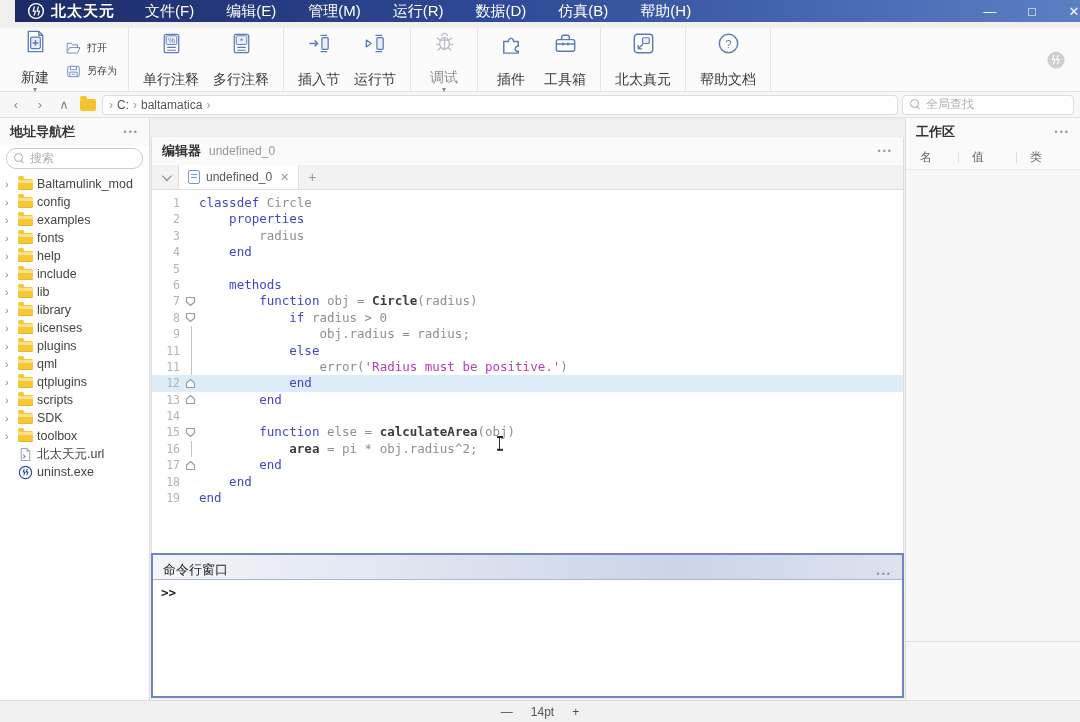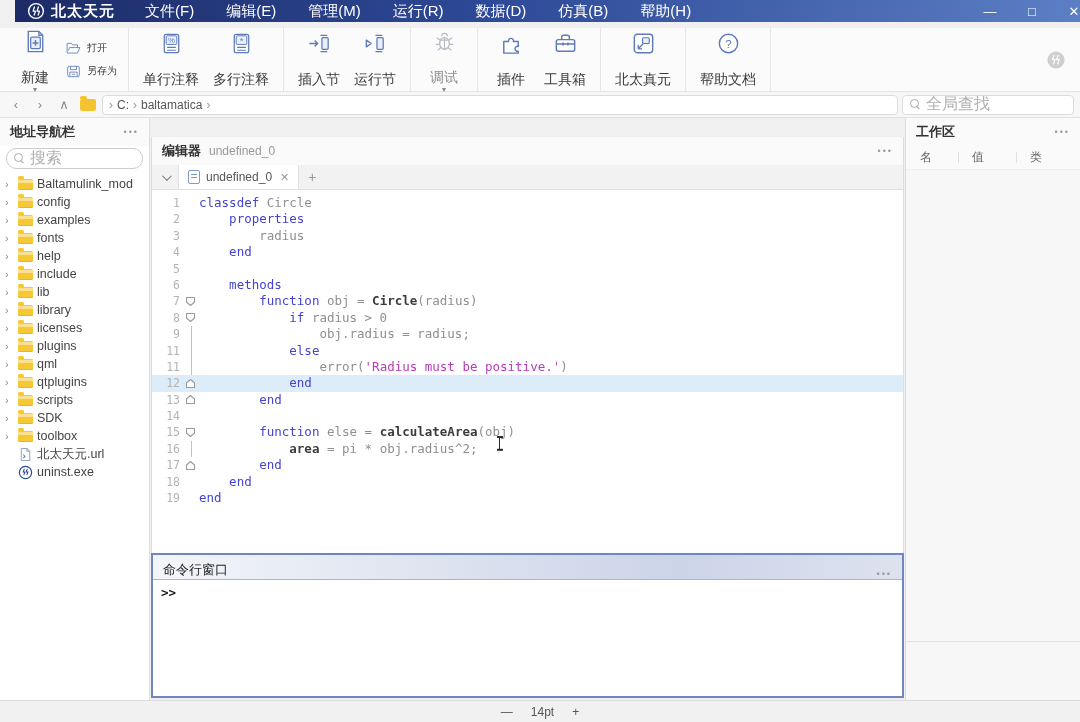--- a/index.html
+++ b/index.html
@@ -49,21 +49,21 @@
     display:flex; align-items:center; padding:0 6px; gap:4px; overflow:hidden; }
   .crumb-sep { color:#9a9a9a; font-size:12px; }
   .crumb-item { color:#555; font-size:12px; }
   .search-box { width:172px; height:20px; background:#fff; border:1px solid #dcdcdc; border-radius:4px;
     display:flex; align-items:center; padding:0 7px; gap:5px; }
   .mag { position:relative; width:11px; height:11px; flex:none; }
   .mag::before { content:""; position:absolute; left:0; top:0; width:7px; height:7px;
     border:1.3px solid #aaa; border-radius:50%; }
   .mag::after { content:""; position:absolute; left:7px; top:7px; width:4px; height:1.3px;
     background:#aaa; transform:rotate(45deg); transform-origin:0 0; }
-  .ph { color:#b0b0b0; font-size:16px; }
+  .ph { color:#b0b0b0; font-size:12px; }
 
   
   #main { position:absolute; left:0; top:118px; width:1080px; height:582px; }
   .panel-head { height:28px; display:flex; align-items:center; padding:0 10px; background:#fafafa; }
   .panel-title { font-size:13px; color:#333; font-weight:bold; }
   .panel-sub { font-size:12px; color:#999; margin-left:8px; font-weight:normal; }
   .dots { margin-left:auto; color:#9a9a9a; font-size:9px; letter-spacing:2px; }
 
   #sidebar { position:absolute; left:0; top:0; width:150px; height:582px; background:#fff;
     border-right:1px solid #ddd; }

